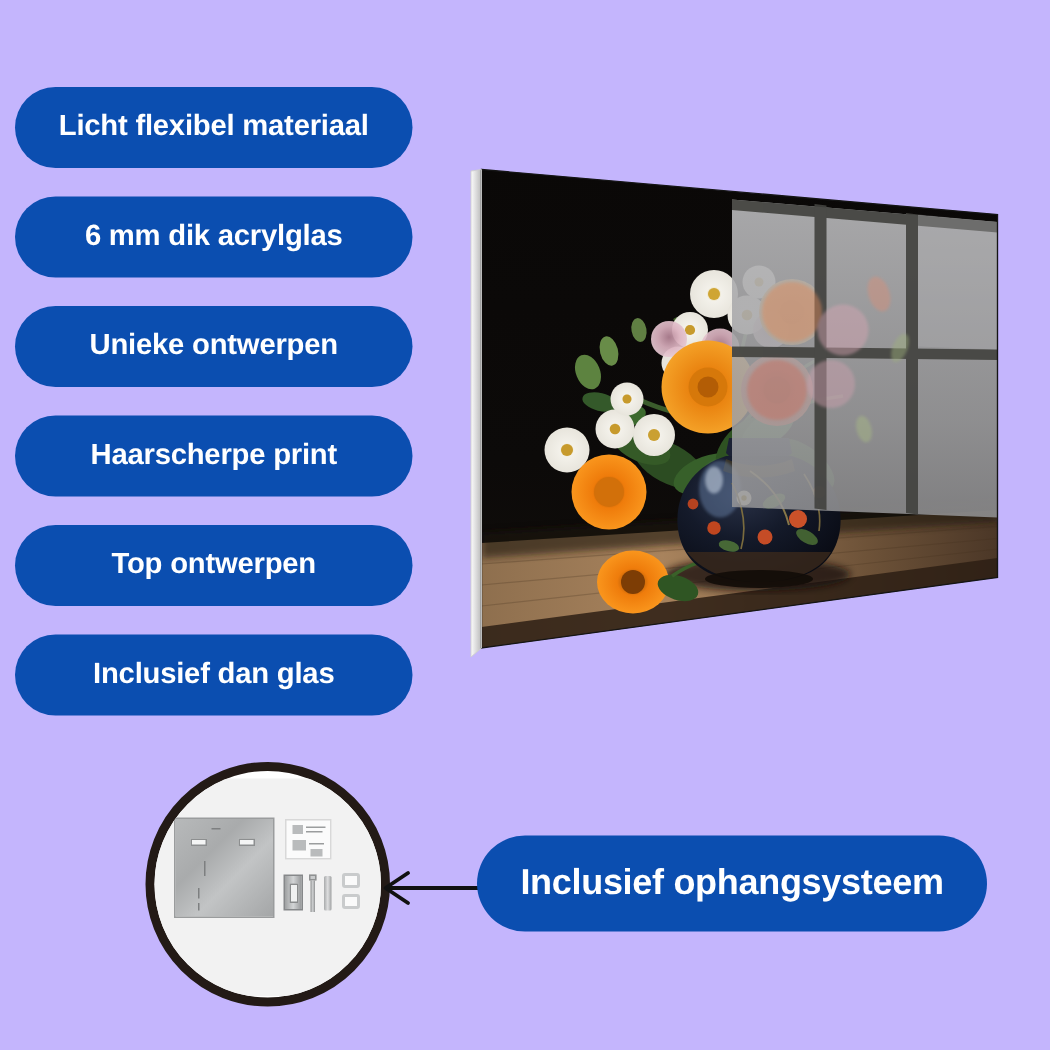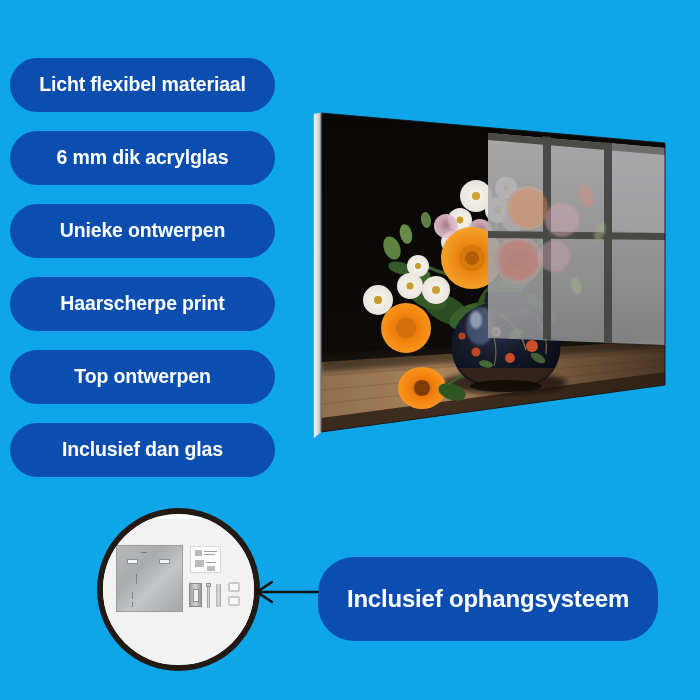--- a/index.html
+++ b/index.html
@@ -8,21 +8,21 @@
     padding: 0;
     background: #ffffff;
   }
   body {
     font-family: "Liberation Sans", sans-serif;
   }
   #stage {
     position: relative;
     width: 700px;
     height: 700px;
-    background: #0ea5e9;
+    background: #c4b5fd;
     overflow: hidden;
   }
 
   
   .badge {
     position: absolute;
     left: 10px;
     width: 265px;
     height: 54px;
     border-radius: 27px;
@@ -41,21 +41,21 @@
     white-space: nowrap;
     line-height: 1;
   }
 
   
   .callout-badge {
     position: absolute;
     left: 318px;
     top: 557px;
     width: 340px;
-    height: 84px;
+    height: 64px;
     border-radius: 36px;
     background: #0B4EB0;
     display: flex;
     align-items: center;
     justify-content: center;
     box-sizing: border-box;
     padding: 0 14px;
     text-align: center;
   }
   .callout-label {

